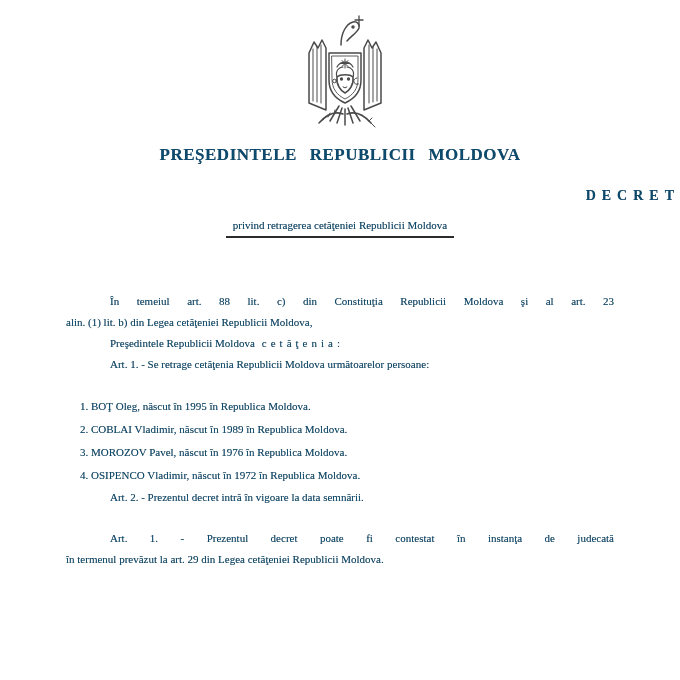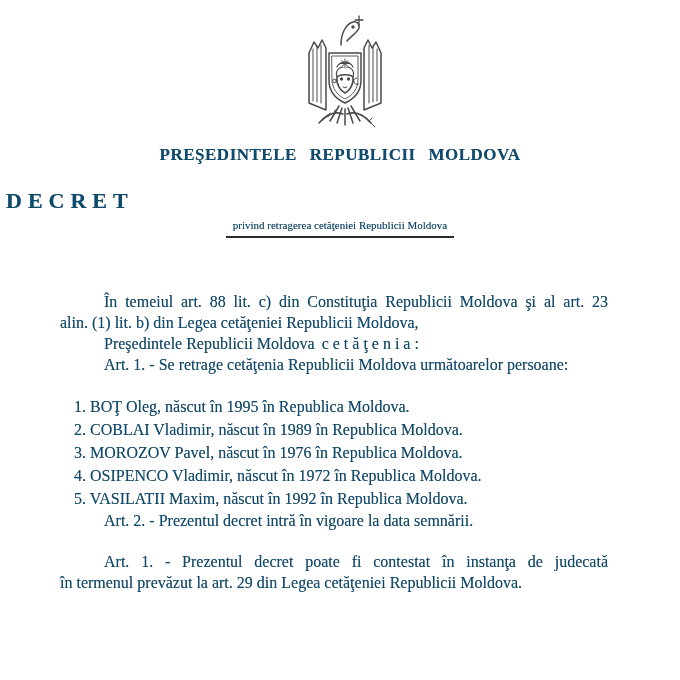--- a/index.html
+++ b/index.html
@@ -27,44 +27,44 @@
     text-align: center;
     font-weight: bold;
     font-size: 17px;
     letter-spacing: 0.5px;
     word-spacing: 8px;
   }
   .doc-type {
     position: absolute;
     top: 188px;
     left: 0; right: 0;
-    text-align: left;
+    text-align: right;
     font-weight: bold;
-    font-size: 22px;
+    font-size: 14px;
     letter-spacing: 6px;
     text-indent: 6px; 
   }
   .doc-subject {
     position: absolute;
     top: 219px;
     left: 0; right: 0;
     text-align: center;
     font-size: 11px;
   }
   .doc-subject .underlined {
     display: inline-block;
     padding: 0 7px 5px 7px;
     border-bottom: 2px solid #2b2b2b;
   }
   .doc-body {
     position: absolute;
     top: 291px;
-    left: 60px;
+    left: 66px;
     width: 548px;
-    font-size: 16px;
+    font-size: 11px;
     line-height: 21px;
   }
   .doc-body p { margin: 0; }
   .indent { text-indent: 44px; }
   .jline {              
     text-indent: 44px;
     text-align: justify;
     text-align-last: justify;
   }
   .enacting { margin-top: 23px; }
@@ -138,21 +138,20 @@
       <span>Preşedintele Republicii Moldova</span><span class="verb">cetăţenia:</span>
     </p>
 
     <p class="indent art1">Art. 1. - Se retrage cetăţenia Republicii Moldova următoarelor persoane:</p>
 
     <div class="persons-list">
       <div class="person-row">1. BOŢ Oleg, născut în 1995 în Republica Moldova.</div>
       <div class="person-row">2. COBLAI Vladimir, născut în 1989 în Republica Moldova.</div>
       <div class="person-row">3. MOROZOV Pavel, născut în 1976 în Republica Moldova.</div>
       <div class="person-row">4. OSIPENCO Vladimir, născut în 1972 în Republica Moldova.</div>
-      <div class="person-row">5. VASILATII Maxim, născut în 1992 în Republica Moldova.</div>
     </div>
 
     <p class="indent art2">Art. 2. - Prezentul decret intră în vigoare la data semnării.</p>
 
     <div class="art3">
       <p class="jline">Art. 1. - Prezentul decret poate fi contestat în instanţa de judecată</p>
       <p>în termenul prevăzut la art. 29 din Legea cetăţeniei Republicii Moldova.</p>
     </div>
 
   </div>

